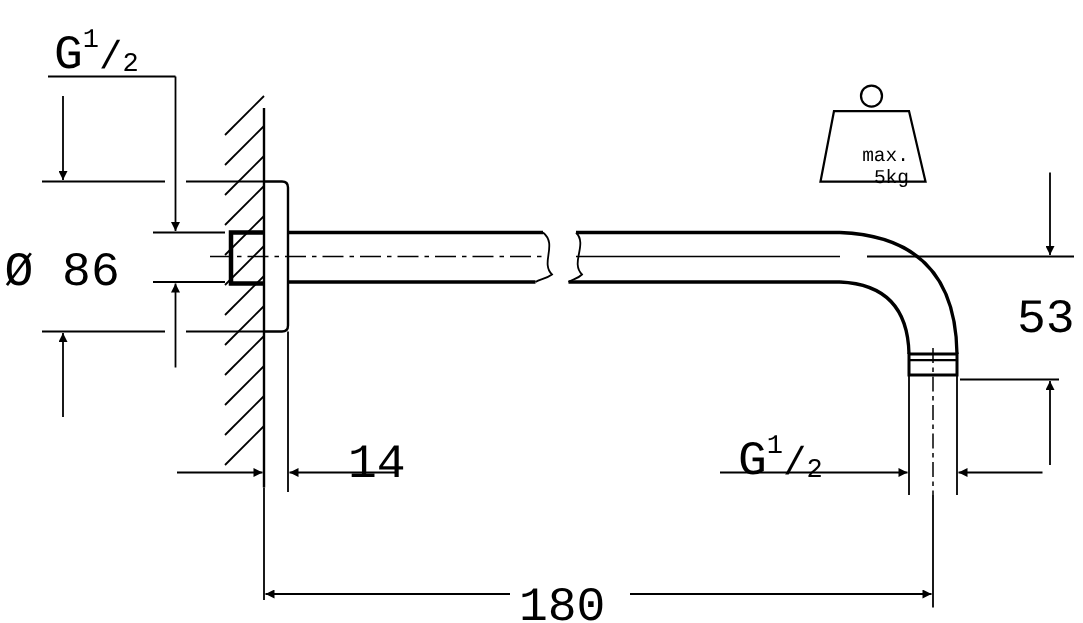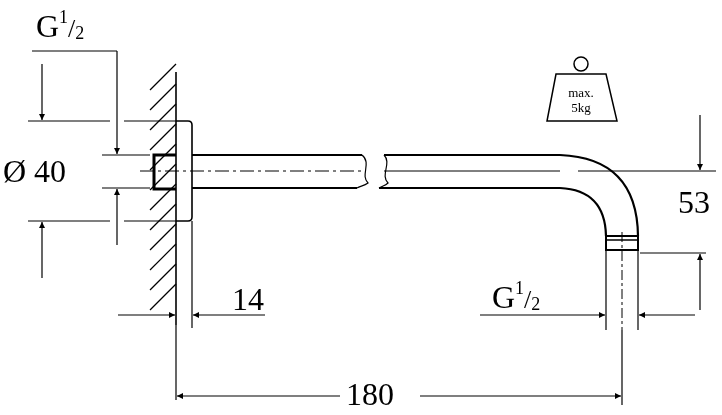--- a/index.html
+++ b/index.html
@@ -1,23 +1,23 @@
 <!DOCTYPE html>
 <html><head>
 <meta charset="utf-8">
 <style>
   html, body { margin:0; padding:0; background:#fff; }
   body { width:722px; height:415px; position:relative; overflow:hidden; font-family:"Liberation Sans", sans-serif; }
   svg { position:absolute; left:0; top:0; }
-  .lbl { position:absolute; color:#000; font-family:Liberation Serif, serif; line-height:1; white-space:nowrap; }
+  .lbl { position:absolute; color:#000; font-family:Liberation Mono, monospace; line-height:1; white-space:nowrap;margin-top:11px; }
   .big { font-size:32px; }
   .sup { font-size:18px; position:relative; top:-14px; }
   .sub { font-size:18px; position:relative; top:2px; }
   .slash { font-size:26px; }
-  .w { font-size:13px; text-align:center; line-height:15px; }
+  .w { font-size:13px; text-align:right; line-height:15px; }
 </style>
 </head>
 <body>
 
 <svg width="722" height="415" viewBox="0 0 722 415" xmlns="http://www.w3.org/2000/svg">
   <defs>
     <marker id="arr" viewBox="0 0 10 10" refX="10" refY="5" markerWidth="10" markerHeight="6" orient="auto-start-reverse" markerUnits="userSpaceOnUse">
       <path d="M0,0 L10,5 L0,10 z" fill="#000"></path>
     </marker>
   </defs>
@@ -103,21 +103,21 @@
   <g stroke="#000" fill="#fff" stroke-width="1.5">
     <circle cx="581" cy="64" r="7"></circle>
     <path d="M556,74 L606,74 L617,121 L547,121 Z"></path>
   </g>
 </svg>
 
 <div class="lbl" style="left:36px; top:10px;">
   <span class="big">G</span><span class="sup">1</span><span class="slash">/</span><span class="sub">2</span>
 </div>
 
-<div class="lbl big" style="left:3px; top:155px;">Ø 40</div>
+<div class="lbl big" style="left:3px; top:155px;">Ø 86</div>
 
 <div class="lbl big" style="left:232px; top:283px;">14</div>
 
 <div class="lbl" style="left:492px; top:281px;">
   <span class="big">G</span><span class="sup">1</span><span class="slash">/</span><span class="sub">2</span>
 </div>
 
 <div class="lbl big" style="left:346px; top:378px;">180</div>
 
 <div class="lbl big" style="left:678px; top:186px;">53</div>

